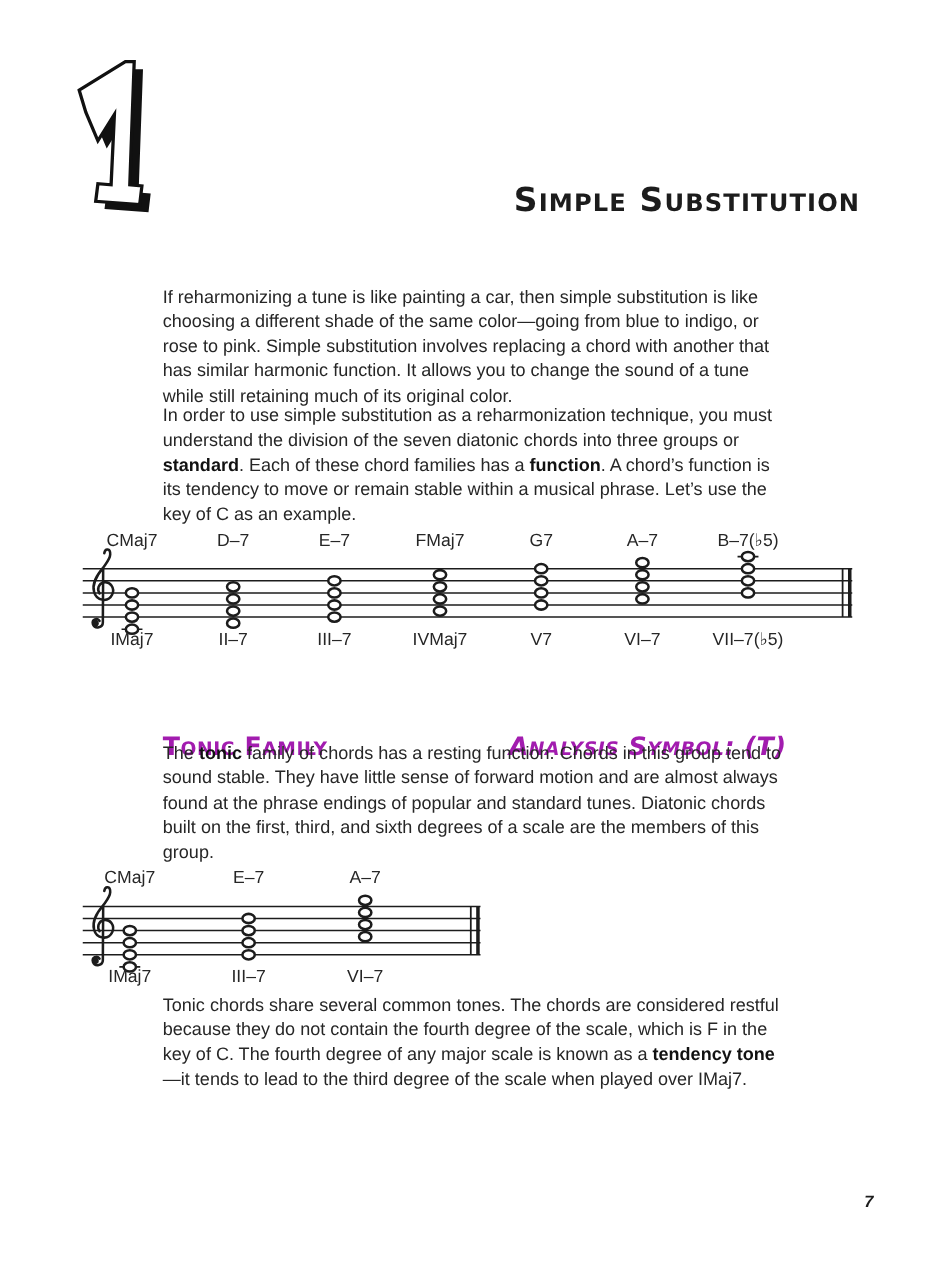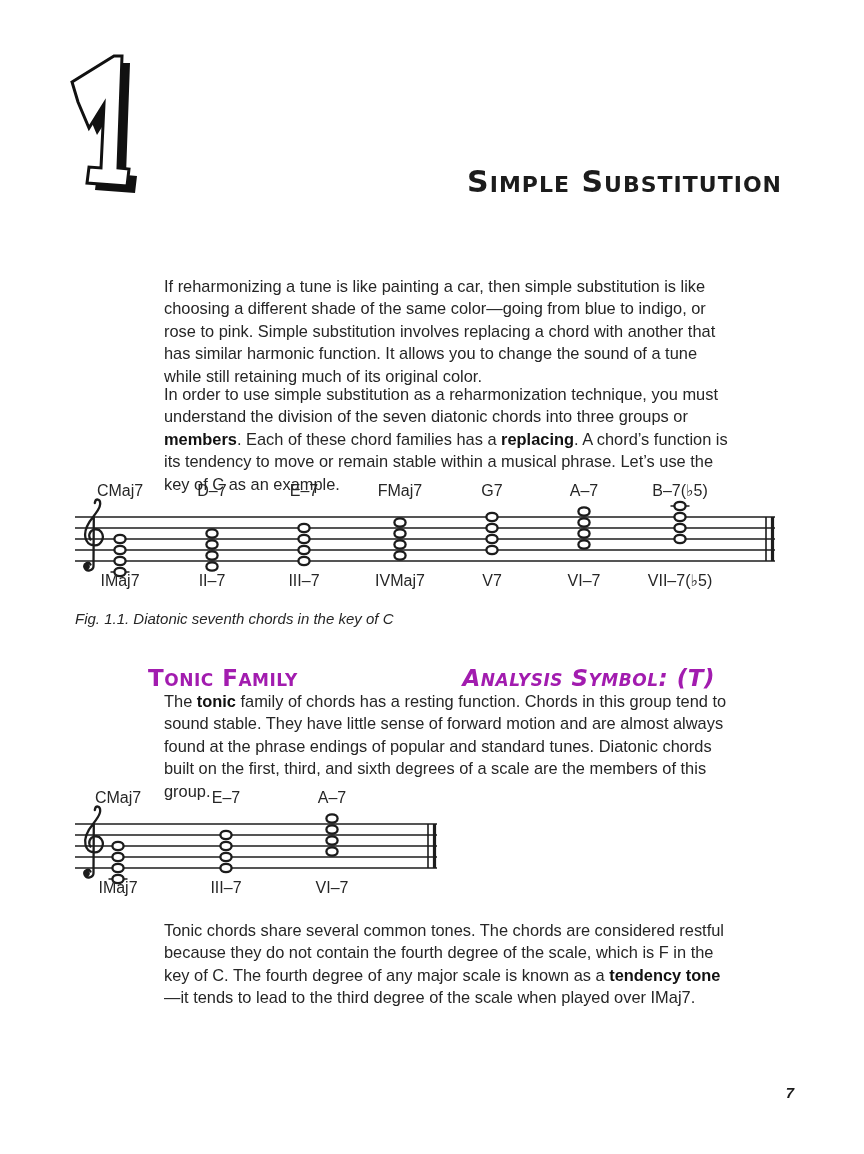--- a/index.html
+++ b/index.html
@@ -28,21 +28,21 @@
     font-weight:bold;color:#a21caf;
     letter-spacing:0.5px;white-space:nowrap;
   }
   .section-head .bc{font-size:23px;}
   .section-head .sc{font-size:17px;}
   #head-tonic{left:148px;top:644px;}
   #head-analysis{right:149px;top:644px;font-style:italic;}
   .para{
     position:absolute;left:148px;width:572px;
     font-size:16.4px;line-height:22.4px;
-    margin:16px;color:#262626;
+    margin:0;color:#262626;
   }
   .para b{font-weight:bold;color:#111;}
   #para-0{top:259px;}
   #para-1{top:367px;}
   #para-2{top:674px;}
   #para-3{top:903px;}
   .figure{position:absolute;left:75px;}
   #figure-1{top:482px;}
   #figure-2{top:789px;}
   .fig-caption{
@@ -63,21 +63,21 @@
     <span class="sr-only">1</span>
     <svg width="86" height="145" viewBox="0 0 86 145" aria-hidden="true">
       <path d="M10,30 L52,4 L60,4 L56,116 L67,117 L65,134 L25,131 L27,115 L39,116 L42,52 L27,76 L16,50 Z" transform="translate(8,7)" fill="#111"></path>
       <path d="M10,30 L52,4 L60,4 L56,116 L67,117 L65,134 L25,131 L27,115 L39,116 L42,52 L27,76 L16,50 Z" fill="#ffffff" stroke="#111" stroke-width="3" stroke-linejoin="miter"></path>
     </svg>
   </div>
 
   <h1 class="book-title"><span class="bc">S</span><span class="sc">I</span><span class="sc">M</span><span class="sc">P</span><span class="sc">L</span><span class="sc">E</span><span class="bc"> </span><span class="bc">S</span><span class="sc">U</span><span class="sc">B</span><span class="sc">S</span><span class="sc">T</span><span class="sc">I</span><span class="sc">T</span><span class="sc">U</span><span class="sc">T</span><span class="sc">I</span><span class="sc">O</span><span class="sc">N</span></h1>
 
   <p class="para" id="para-0">If reharmonizing a tune is like painting a car, then simple substitution is like choosing a different shade of the same color—going from blue to indigo, or rose to pink. Simple substitution involves replacing a chord with another that has similar harmonic function. It allows you to change the sound of a tune while still retaining much of its original color.</p>
-  <p class="para" id="para-1">In order to use simple substitution as a reharmonization technique, you must understand the division of the seven diatonic chords into three groups or <b>members</b>. Each of these chord families has a <b>replacing</b>. A chord’s function is its tendency to move or remain stable within a musical phrase. Let’s use the key of C as an example.</p>
+  <p class="para" id="para-1">In order to use simple substitution as a reharmonization technique, you must understand the division of the seven diatonic chords into three groups or <b>standard</b>. Each of these chord families has a <b>function</b>. A chord’s function is its tendency to move or remain stable within a musical phrase. Let’s use the key of C as an example.</p>
 
   <div class="figure" id="figure-1">
     <svg class="fig-svg" width="700" height="112" viewBox="0 0 700 112">
         <line x1="0" y1="35" x2="700" y2="35" stroke="#1c1c1c" stroke-width="1.4"></line>
         <line x1="0" y1="46" x2="700" y2="46" stroke="#1c1c1c" stroke-width="1.4"></line>
         <line x1="0" y1="57" x2="700" y2="57" stroke="#1c1c1c" stroke-width="1.4"></line>
         <line x1="0" y1="68" x2="700" y2="68" stroke="#1c1c1c" stroke-width="1.4"></line>
         <line x1="0" y1="79" x2="700" y2="79" stroke="#1c1c1c" stroke-width="1.4"></line>
         <line x1="691" y1="35" x2="691" y2="79" stroke="#1c1c1c" stroke-width="1.6"></line>
         <line x1="697.5" y1="35" x2="697.5" y2="79" stroke="#1c1c1c" stroke-width="3.2"></line>
@@ -121,21 +121,20 @@
         <ellipse cx="509" cy="29.5" rx="5.6" ry="4.2" fill="#ffffff" stroke="#1c1c1c" stroke-width="2.3"></ellipse>
         <text x="509" y="104" text-anchor="middle" fill="#262626" font-size="16" font-family="Liberation Sans, sans-serif">VI–7</text>
         <text x="605" y="14" text-anchor="middle" fill="#262626" font-size="16" font-family="Liberation Sans, sans-serif">B–7(♭5)</text>
         <ellipse cx="605" cy="57" rx="5.6" ry="4.2" fill="#ffffff" stroke="#1c1c1c" stroke-width="2.3"></ellipse>
         <ellipse cx="605" cy="46" rx="5.6" ry="4.2" fill="#ffffff" stroke="#1c1c1c" stroke-width="2.3"></ellipse>
         <ellipse cx="605" cy="35" rx="5.6" ry="4.2" fill="#ffffff" stroke="#1c1c1c" stroke-width="2.3"></ellipse>
         <line x1="595.5" y1="24" x2="614.5" y2="24" stroke="#1c1c1c" stroke-width="1.5"></line>
         <ellipse cx="605" cy="24" rx="5.6" ry="4.2" fill="#ffffff" stroke="#1c1c1c" stroke-width="2.3"></ellipse>
         <text x="605" y="104" text-anchor="middle" fill="#262626" font-size="16" font-family="Liberation Sans, sans-serif">VII–7(♭5)</text>
       </svg>
-    <div class="fig-caption">Fig. 1.1. Diatonic seventh chords in the key of C</div>
   </div>
 
   <h2 class="section-head" id="head-tonic"><span class="bc">T</span><span class="sc">O</span><span class="sc">N</span><span class="sc">I</span><span class="sc">C</span><span class="bc"> </span><span class="bc">F</span><span class="sc">A</span><span class="sc">M</span><span class="sc">I</span><span class="sc">L</span><span class="sc">Y</span></h2>
   <h2 class="section-head" id="head-analysis"><span class="bc">A</span><span class="sc">N</span><span class="sc">A</span><span class="sc">L</span><span class="sc">Y</span><span class="sc">S</span><span class="sc">I</span><span class="sc">S</span><span class="bc"> </span><span class="bc">S</span><span class="sc">Y</span><span class="sc">M</span><span class="sc">B</span><span class="sc">O</span><span class="sc">L</span><span class="bc">:</span><span class="bc"> </span><span class="bc">(</span><span class="bc">T</span><span class="bc">)</span></h2>
 
   <p class="para" id="para-2">The <b>tonic</b> family of chords has a resting function. Chords in this group tend to sound stable. They have little sense of forward motion and are almost always found at the phrase endings of popular and standard tunes. Diatonic chords built on the first, third, and sixth degrees of a scale are the members of this group.</p>
 
   <div class="figure" id="figure-2">
     <svg class="fig-svg" width="362" height="112" viewBox="0 0 362 112">
         <line x1="0" y1="35" x2="362" y2="35" stroke="#1c1c1c" stroke-width="1.4"></line>

